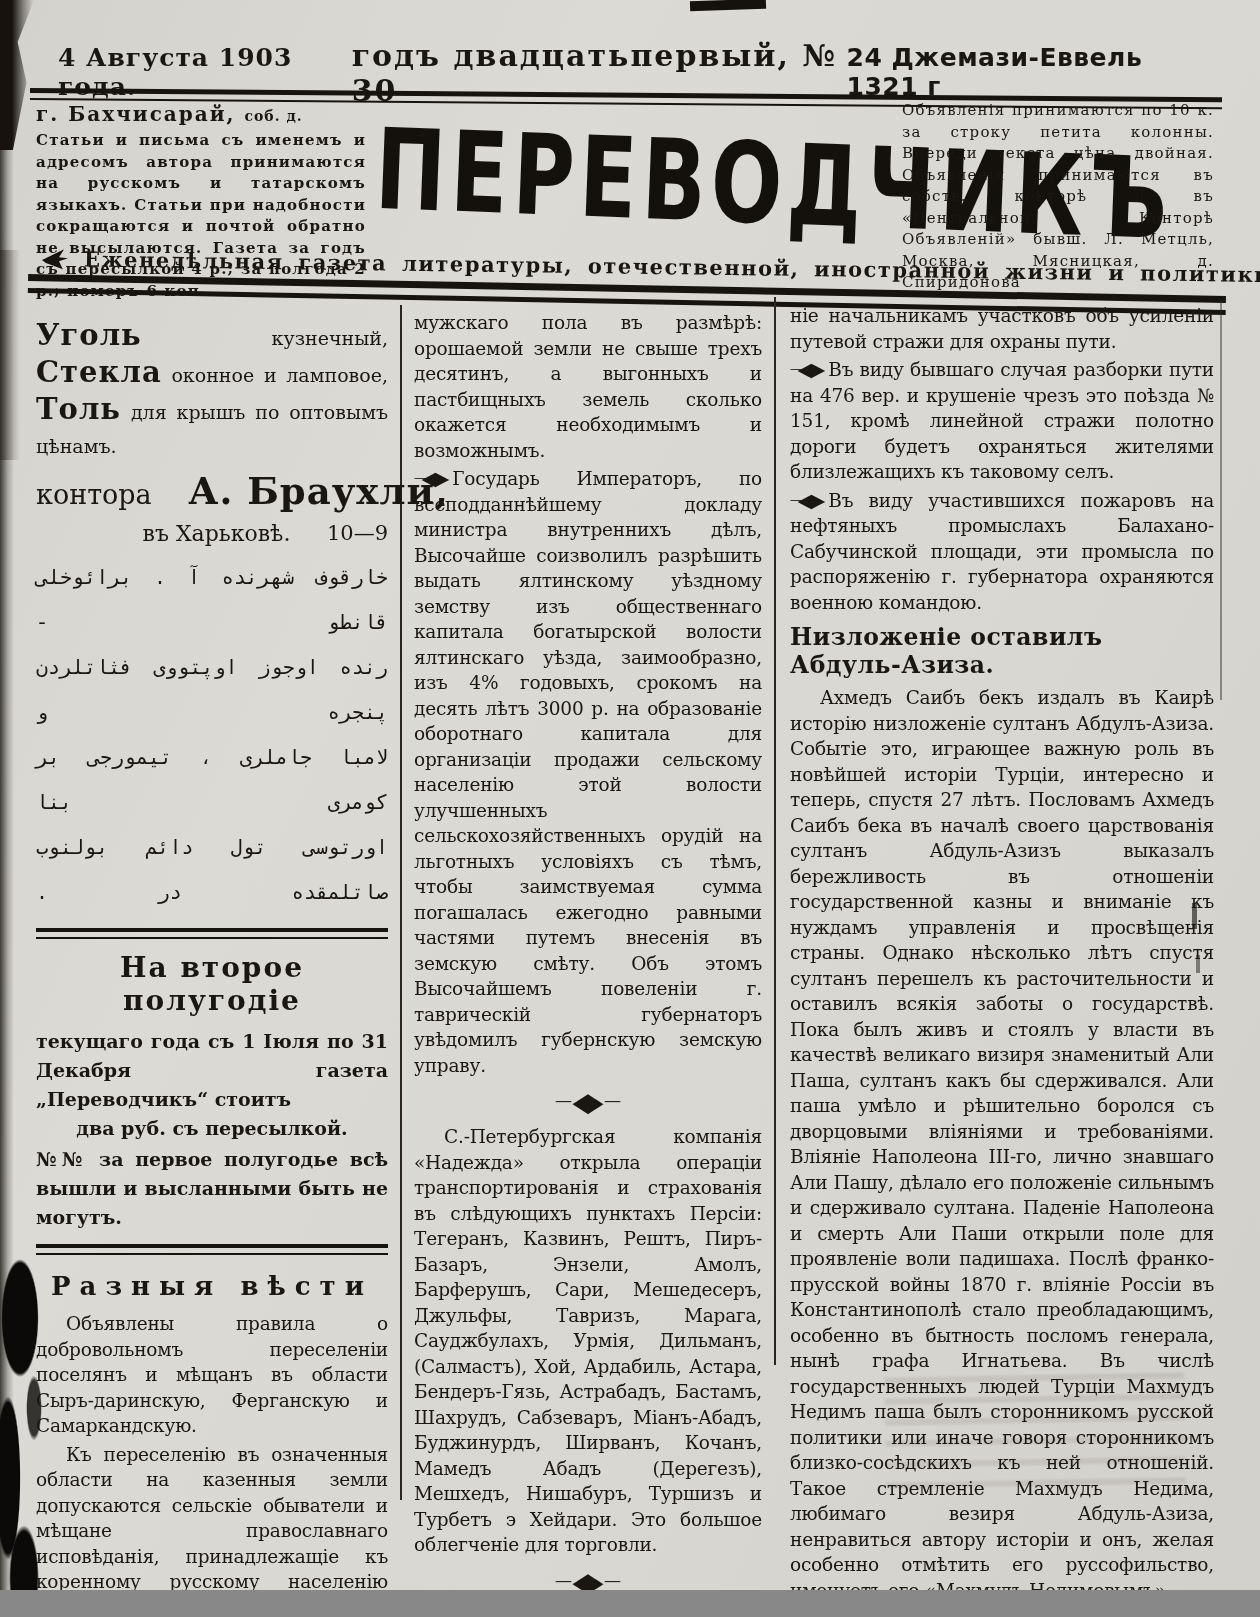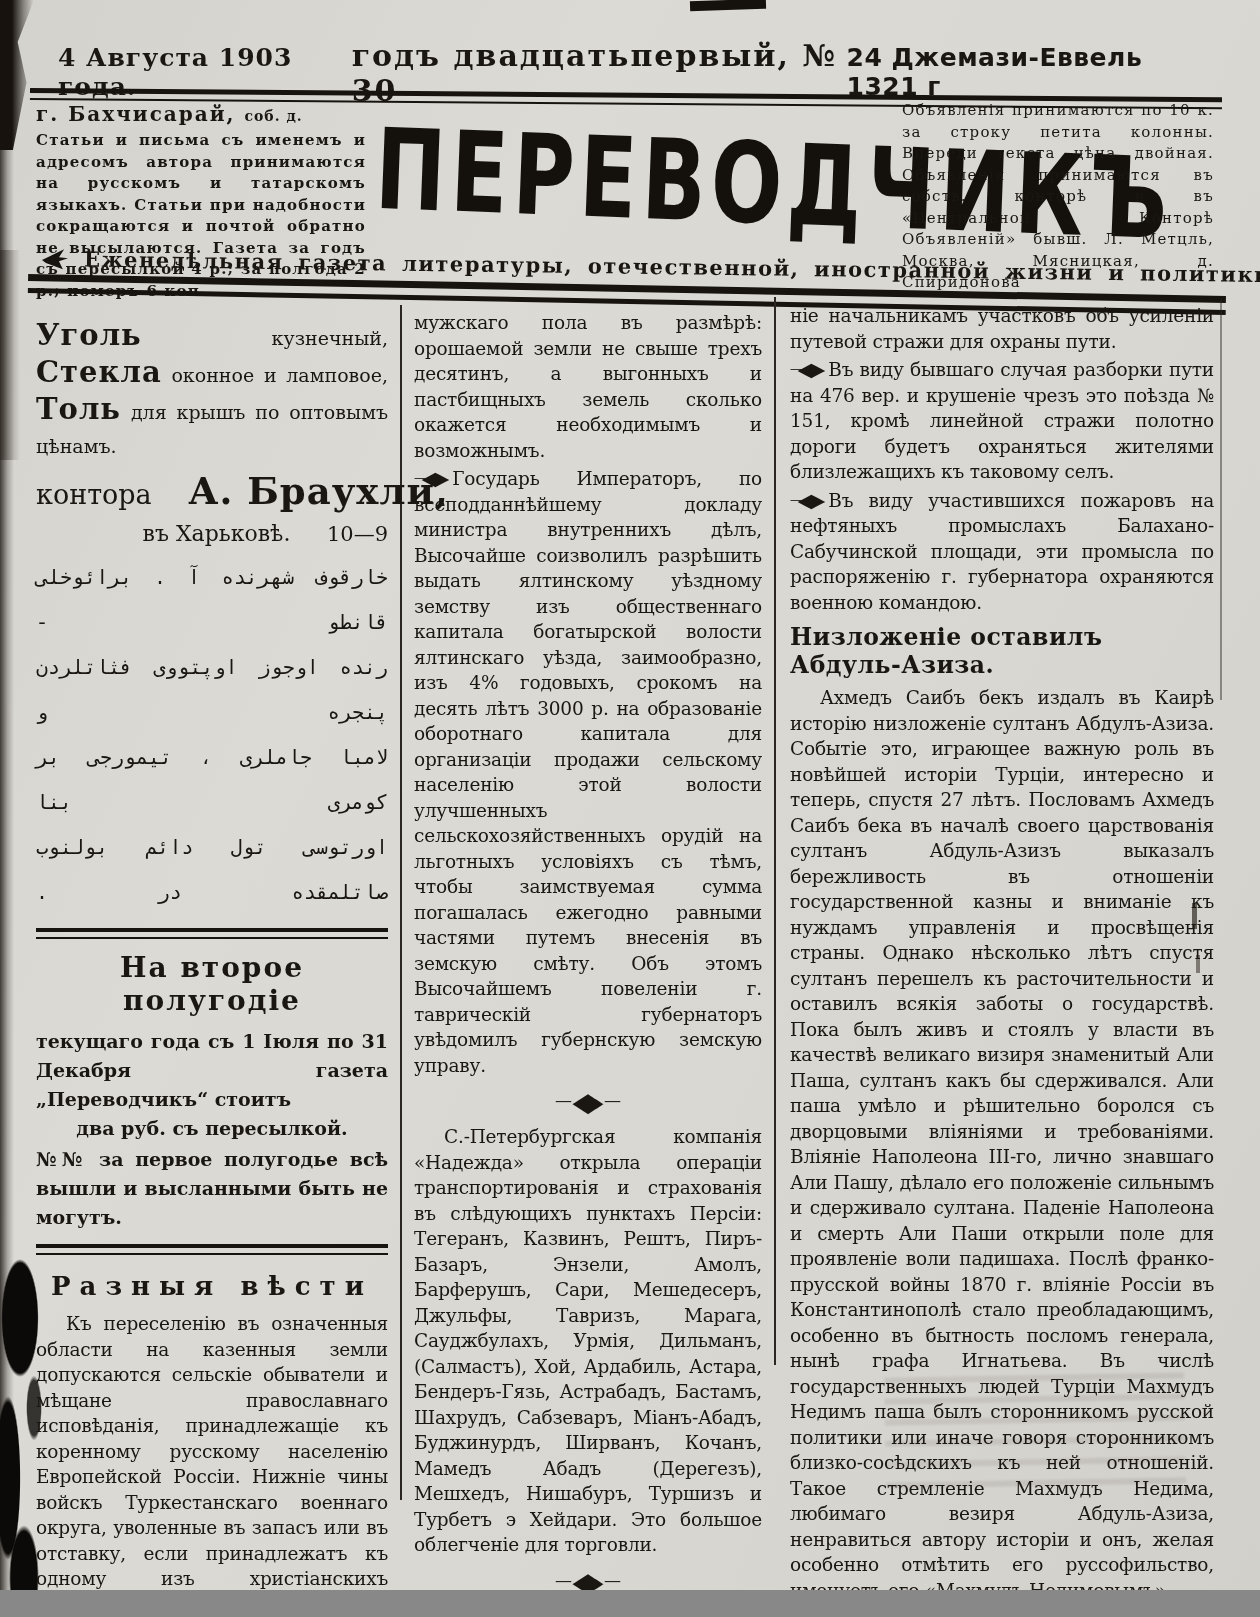--- a/index.html
+++ b/index.html
@@ -59,21 +59,21 @@
   .col-mid{left:414px;top:310px;width:348px;}
   .col-right{left:790px;top:303px;width:424px;}
   .body-p{font-size:18.5px;line-height:25.5px;text-align:justify;letter-spacing:-0.2px;margin:0 0 3px 0;}
   .ind{text-indent:30px;}
   
   .ad-flow{font-size:19px;line-height:34px;text-align:justify;margin:0;}
   .ad-big{font-size:29px;font-weight:bold;letter-spacing:1px;}
   .ad-firm{margin:6px 0 0 0;text-align:center;white-space:nowrap;}
   .firm-sm{font-size:27px;}
   .firm-big{font-size:37px;font-weight:bold;letter-spacing:1px;margin-left:28px;}
-  .ad-city-row{display:flex;justify-content:space-between;align-items:flex-end;margin:8px 0 2px 0;font-size:22px;}
+  .ad-city-row{display:flex;justify-content:space-between;align-items:flex-start;margin:8px 0 2px 0;font-size:22px;}
   .ad-city{flex:1;text-align:center;padding-left:70px;}
   .ad-num{font-size:21px;}
   .arabic{direction:rtl;font-family:Liberation Mono, monospace;font-size:20px;margin-top:10px;}
   .arabic div{line-height:45px;text-align:justify;text-align-last:justify;}
   .rule2{border-top:4px solid #17130f;border-bottom:2px solid #17130f;height:5px;margin:12px 0;}
   
   .subsc{font-weight:bold;}
   .subsc h2{font-size:28px;text-align:center;margin:6px 0 10px 0;letter-spacing:2px;}
   .subsc .p-just{font-size:19px;line-height:29px;text-align:justify;margin:0;}
   .subsc .p-center{font-size:19px;line-height:29px;text-align:center;margin:0 0 2px 0;}
@@ -159,20 +159,21 @@
       <h2>На второе полугодіе</h2>
       <p class="p-just">текущаго года съ 1 Іюля по 31 Декабря газета „Переводчикъ“ стоитъ</p>
       <p class="p-center">два руб. съ пересылкой.</p>
       <p class="p-just">№№ за первое полугодье всѣ вышли и высланными быть не могутъ.</p>
     </section>
 
     <div class="rule2"></div>
 
     <section>
       <h2 class="news-heading">Разныя вѣсти</h2>
+      <p class="body-p ind">Объявлены правила о добровольномъ переселеніи поселянъ и мѣщанъ въ области Сыръ-даринскую, Ферганскую и Самаркандскую.</p>
       <p class="body-p ind">Къ переселенію въ означенныя области на казенныя земли допускаются сельскіе обыватели и мѣщане православнаго исповѣданія, принадлежащіе къ коренному русскому населенію Европейской Россіи. Нижніе чины войскъ Туркестанскаго военнаго округа, уволенные въ запасъ или въ отставку, если принадлежатъ къ одному изъ христіанскихъ вѣроисповѣданій, могутъ быть водворены на казенныхъ земляхъ въ областяхъ Сыръ-дарьинской, Ферганской и Самаркандской, на одинаковыхъ съ переселенцами основаніяхъ.</p>
 
     </section>
   </div>
 
   <div class="col col-mid">
     <p class="body-p">мужскаго пола въ размѣрѣ: орошаемой земли не свыше трехъ десятинъ, а выгонныхъ и пастбищныхъ земель сколько окажется необходимымъ и возможнымъ.</p>
     <p class="body-p"><span class="pmark"><i>—</i><b>◆</b></span><span>Государь Императоръ, по всеподданнѣйшему докладу министра внутреннихъ дѣлъ, Высочайше соизволилъ разрѣшить выдать ялтинскому уѣздному земству изъ общественнаго капитала богатырской волости ялтинскаго уѣзда, заимообразно, изъ 4% годовыхъ, срокомъ на десять лѣтъ 3000 р. на образованіе оборотнаго капитала для организаціи продажи сельскому населенію этой волости улучшенныхъ сельскохозяйственныхъ орудій на льготныхъ условіяхъ съ тѣмъ, чтобы заимствуемая сумма погашалась ежегодно равными частями путемъ внесенія въ земскую смѣту. Объ этомъ Высочайшемъ повеленіи г. таврическій губернаторъ увѣдомилъ губернскую земскую управу.</span></p>
     <div class="sep"><i>—</i><b>◆</b><i>—</i></div>
     <p class="body-p ind">С.-Петербургская компанія «Надежда» открыла операціи транспортированія и страхованія въ слѣдующихъ пунктахъ Персіи: Тегеранъ, Казвинъ, Рештъ, Пиръ-Базаръ, Энзели, Амолъ, Барферушъ, Сари, Мешедесеръ, Джульфы, Тавризъ, Марага, Сауджбулахъ, Урмія, Дильманъ, (Салмастъ), Хой, Ардабиль, Астара, Бендеръ-Гязь, Астрабадъ, Бастамъ, Шахрудъ, Сабзеваръ, Міанъ-Абадъ, Буджинурдъ, Ширванъ, Кочанъ, Мамедъ Абадъ (Дерегезъ), Мешхедъ, Нишабуръ, Туршизъ и Турбетъ э Хейдари. Это большое облегченіе для торговли.</p>

